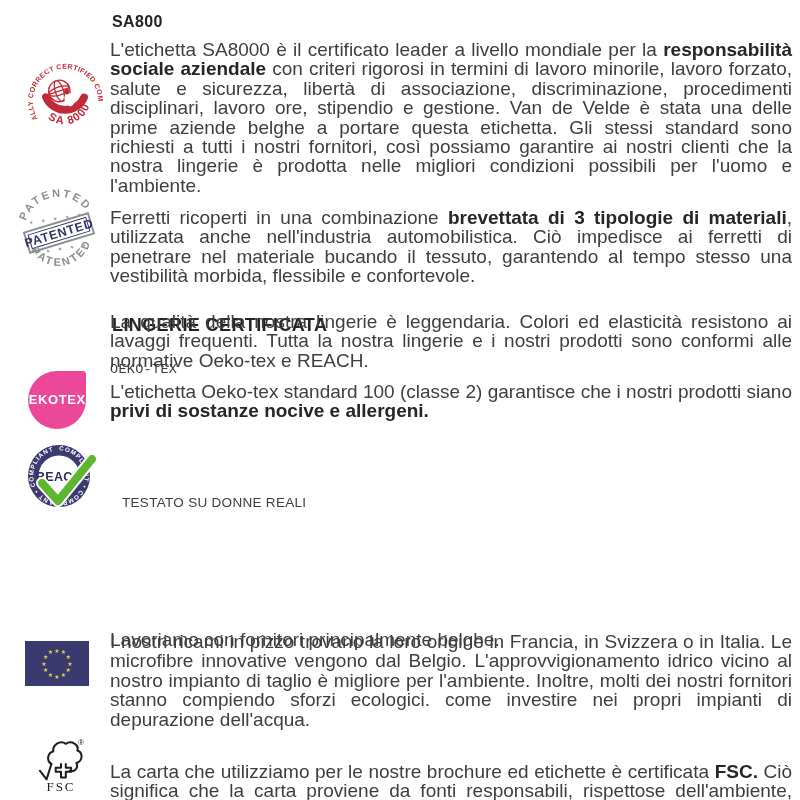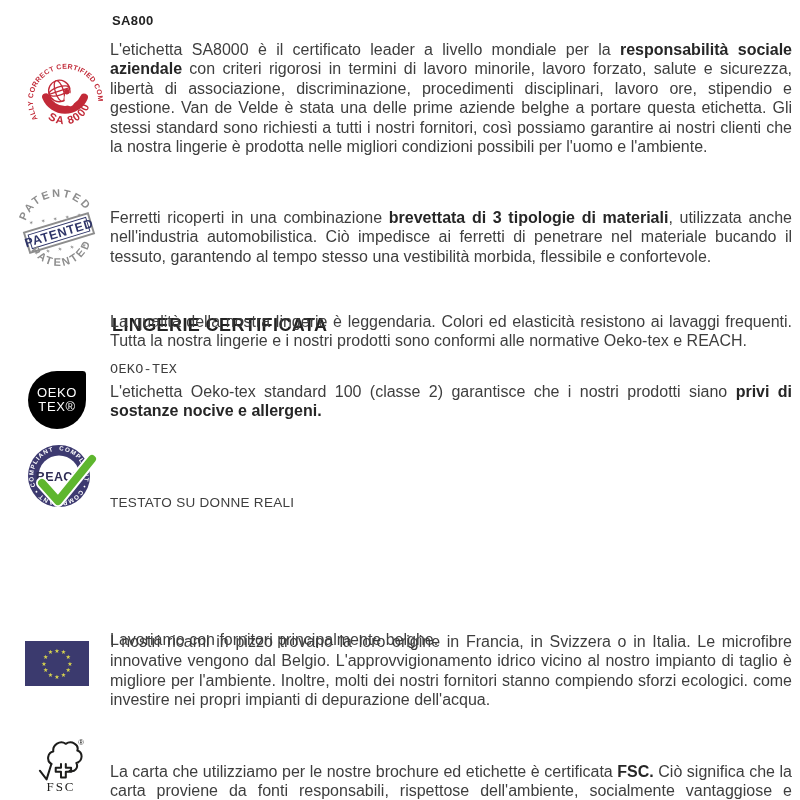--- a/index.html
+++ b/index.html
@@ -1,49 +1,49 @@
 <!DOCTYPE html>
 <html><head>
 <meta charset="utf-8">
 <style>
   * { margin:0; padding:0; box-sizing:border-box; }
   html,body { background:#ffffff; }
   body { width:800px; height:800px; font-family:"Liberation Sans", sans-serif; }
   .page { position:relative; width:800px; height:800px; background:#fff; overflow:hidden; }
 
-  .body-text { position:absolute; left:110px; width:682px; font-size:16px; line-height:19.4px;
+  .body-text { position:absolute; left:110px; width:682px; font-size:19px; line-height:19.4px;
                color:#3e3e3e; text-align:justify; }
   .body-text strong, .body-text b { font-weight:700; color:#262626; }
   h2 { position:absolute; left:112px; font-size:18px; font-weight:700; color:#232323;
        letter-spacing:0.4px; }
   .sublabel { position:absolute; left:110px; font-size:13.5px; color:#3e3e3e; letter-spacing:0.3px; }
 
   
-  #h-sa    { top:13px; font-size:13px; }
+  #h-sa    { top:13px; font-size:16px; }
   #p-sa    { top:40px; }
   #icon-sa { position:absolute; left:22px; top:54px; width:86px; height:92px; transform:rotate(-18deg); }
 
   #h-fer    { top:175px; }
   #icon-pat { position:absolute; left:10px; top:191px; width:98px; height:84px; transform:rotate(-9deg); }
   #p-fer    { top:208px; }
 
   #h-lin { top:287px;margin-top:28px; }
   #p-lin { top:312px; }
 
   #l-oeko    { top:362px;font-family:Liberation Mono, monospace; }
   #p-oeko    { top:382px; }
   #icon-oeko { position:absolute; left:28px; top:371px; width:58px; height:58px;
-               background:#000000; border-radius:50% 6% 50% 50%;
-               display:flex; flex-direction:column; align-items:center; justify-content:center;
-               color:#fff; font-weight:400; font-size:13px; line-height:14px; letter-spacing:0.6px; }
+               background:#ec4899; border-radius:50% 6% 50% 50%;
+               display:flex; flex-direction:row; align-items:center; justify-content:center;
+               color:#fff; font-weight:700; font-size:13px; line-height:14px; letter-spacing:0.6px; }
 
   #p-reach    { top:437px; }
   #icon-reach { position:absolute; left:15px; top:434px; width:92px; height:88px; }
 
-  #l-test { top:495px; }
+  #l-test { top:495px;margin-left:12px; }
   #p-test { top:527px; }
 
   #icon-eu   { position:absolute; left:25px; top:641px; width:64px; height:45px; }
   #p-eu-intro{ top:630px; text-align:left; }
   #p-eu      { top:632px; }
 
   #icon-fsc { position:absolute; left:36px; top:734px; width:50px; height:60px; }
   #p-fsc    { top:762px; }
 
   svg { display:block; width:100%; height:100%; overflow:visible; }

